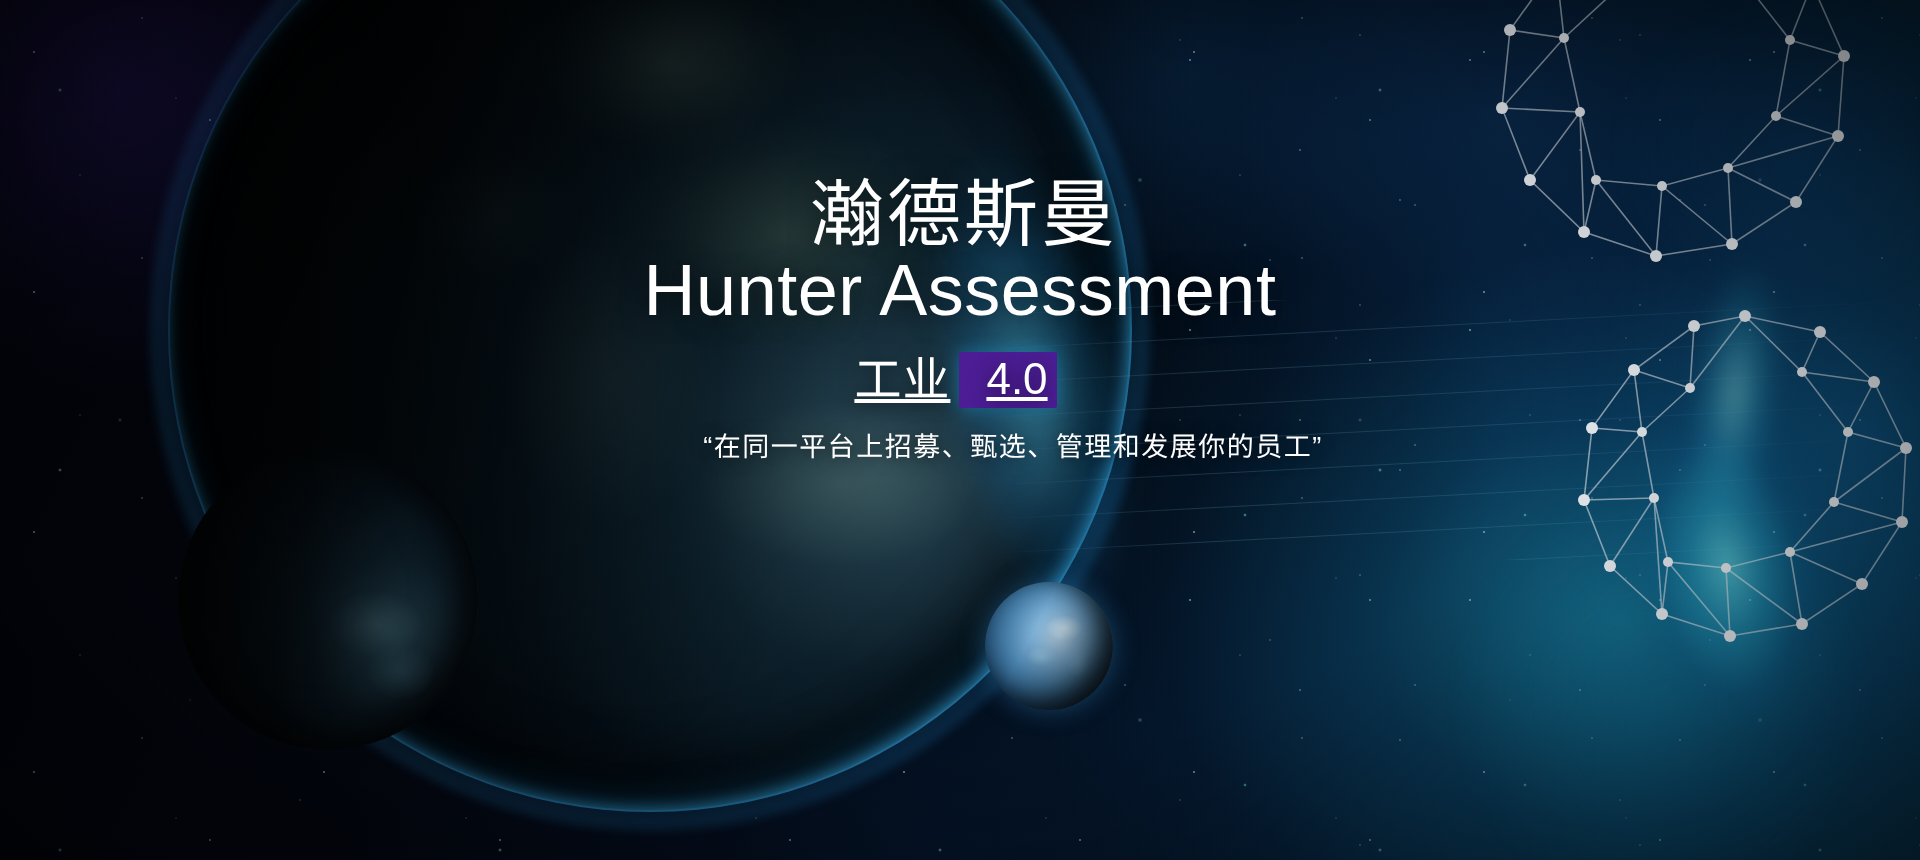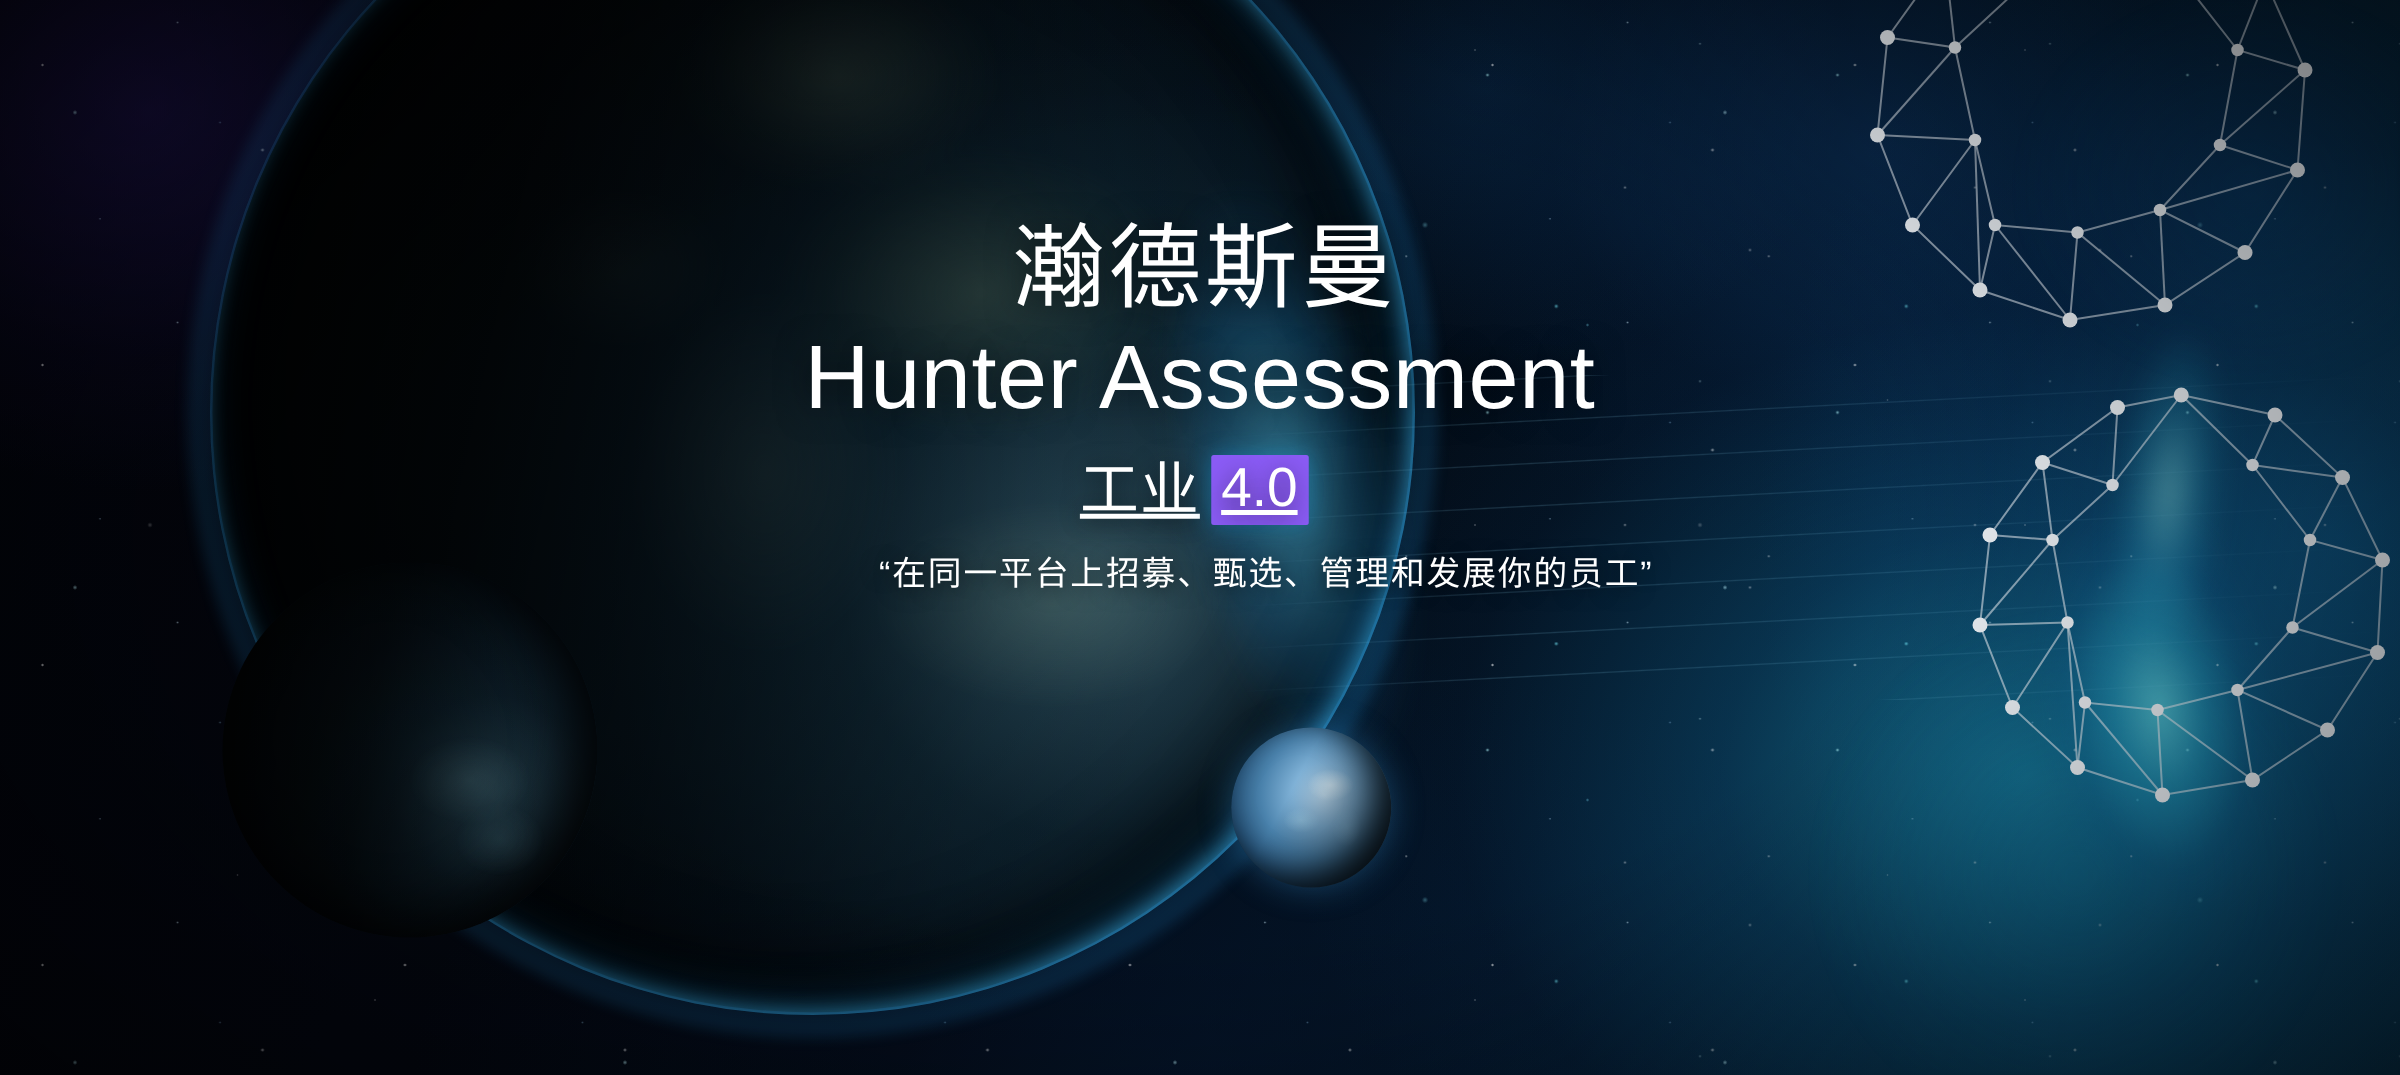--- a/index.html
+++ b/index.html
@@ -260,21 +260,21 @@
     width: 1920px;
     text-align: center;
     z-index: 20;
   }
   .brand-cn {
     font-size: 74px;
     line-height: 1.0;
     font-weight: 400;
     color: #ffffff;
     letter-spacing: 3px;
-    margin: 0 0 14px 0;
+    margin: 0 0 2px 0;
     padding-left: 8px;
     text-shadow: 0 2px 26px rgba(0,0,0,0.55);
   }
   .brand-en {
     font-size: 72px;
     line-height: 1.0;
     font-weight: 400;
     color: #ffffff;
     letter-spacing: 0.5px;
     margin: 0 0 26px 0;
@@ -292,25 +292,25 @@
     align-items: center;
     justify-content: center;
     gap: 0;
     white-space: nowrap;
     text-shadow: 0 2px 20px rgba(0,0,0,0.55);
     text-decoration: underline;
   }
   .tagline .seg { display: inline-block; }
   .badge-40 {
     display: inline-block;
-    background: #8b5cf6;
+    background: #4c1d95;
     color: #ffffff;
     font-size: 44px;
     line-height: 1;
-    padding: 5px 9px 7px 8px;
+    padding: 5px 9px 7px 27px;
     margin: 0 9px;
     border-radius: 2px;
     letter-spacing: 0;
     box-shadow: 0 0 18px rgba(31,159,224,0.45);
     text-align: right;
   }
   .subtitle {
     font-size: 27px;
     line-height: 1.3;
     font-weight: 400;

